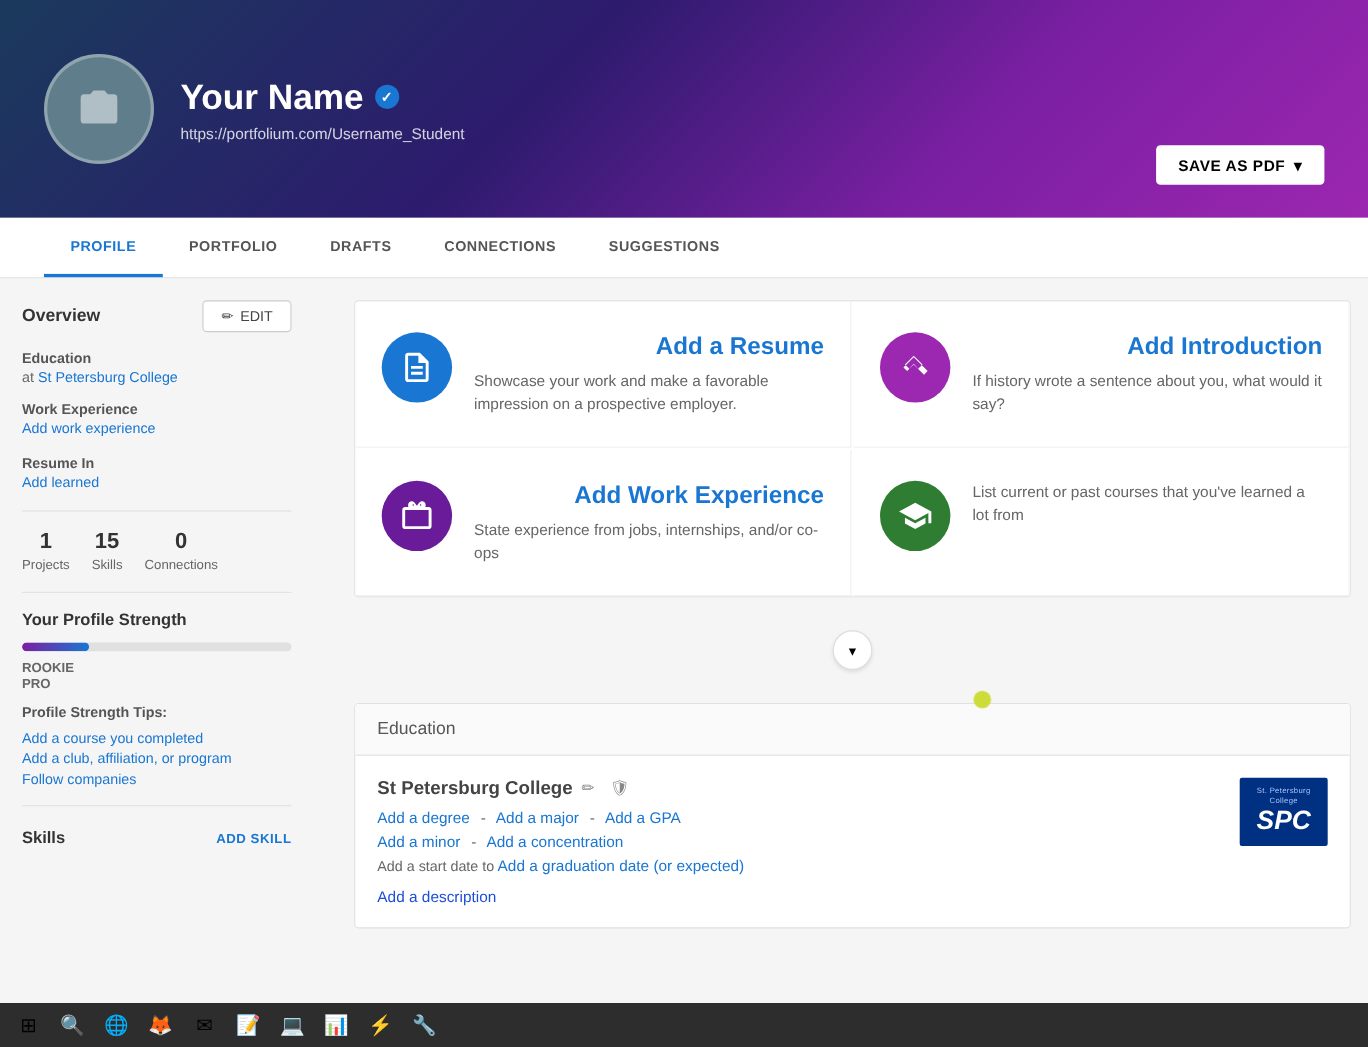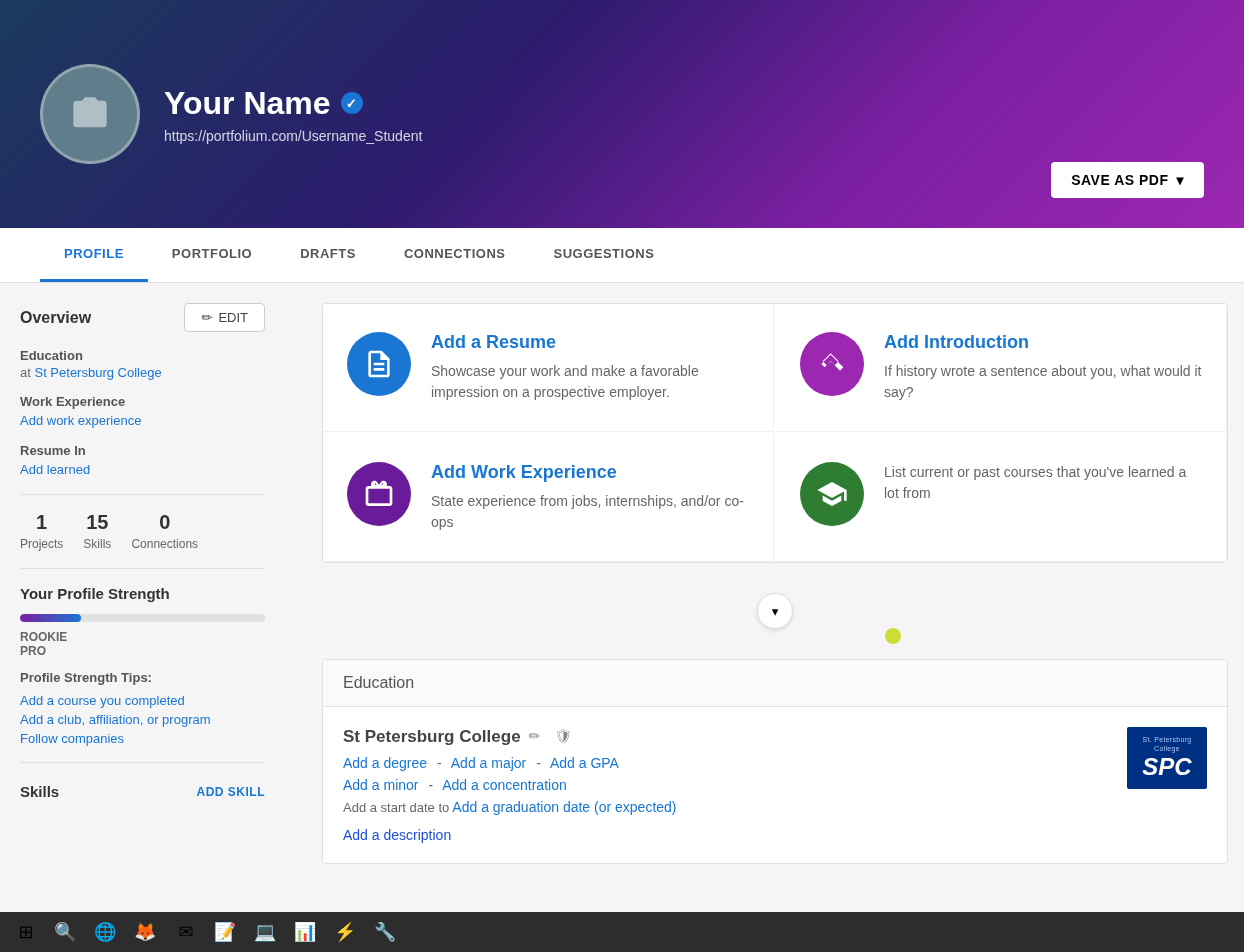--- a/index.html
+++ b/index.html
@@ -1,21 +1,21 @@
 <!DOCTYPE html>
 <html><head>
   <meta charset="utf-8">
   <style>
     * { box-sizing: border-box; margin: 0; padding: 0; }
     body { font-family: 'Segoe UI', Arial, sans-serif; background: #f5f5f5; overflow-x: hidden; }
 
     
     .header-banner {
       background: linear-gradient(135deg, #1a3a5c 0%, #2d1b6e 40%, #7b1fa2 70%, #9c27b0 100%);
-      height: 228px;
+      height: 198px;
       position: relative;
       display: flex;
       align-items: center;
       padding: 0 40px;
     }
     .avatar-circle {
       width: 100px;
       height: 100px;
       border-radius: 50%;
       background: #607d8b;
@@ -216,21 +216,21 @@
       align-items: center;
       justify-content: center;
       flex-shrink: 0;
     }
     .icon-blue { background: #1976d2; }
     .icon-purple { background: #9c27b0; }
     .icon-dark-purple { background: #6a1b9a; }
     .icon-green { background: #2e7d32; }
     .action-icon svg { width: 32px; height: 32px; fill: white; }
     .action-card-content {}
-    .action-card-title { font-size: 18px; font-weight: 600; color: #1976d2; margin-bottom: 8px; }
+    .action-card-title { font-size: 22px; font-weight: 600; color: #1976d2; margin-bottom: 8px; text-align: right; }
     .action-card-desc { font-size: 14px; color: #666; line-height: 1.5; }
 
     
     .expand-btn-container {
       display: flex;
       justify-content: center;
       padding: 10px 0;
       margin-bottom: 20px;
     }
     .expand-btn {

